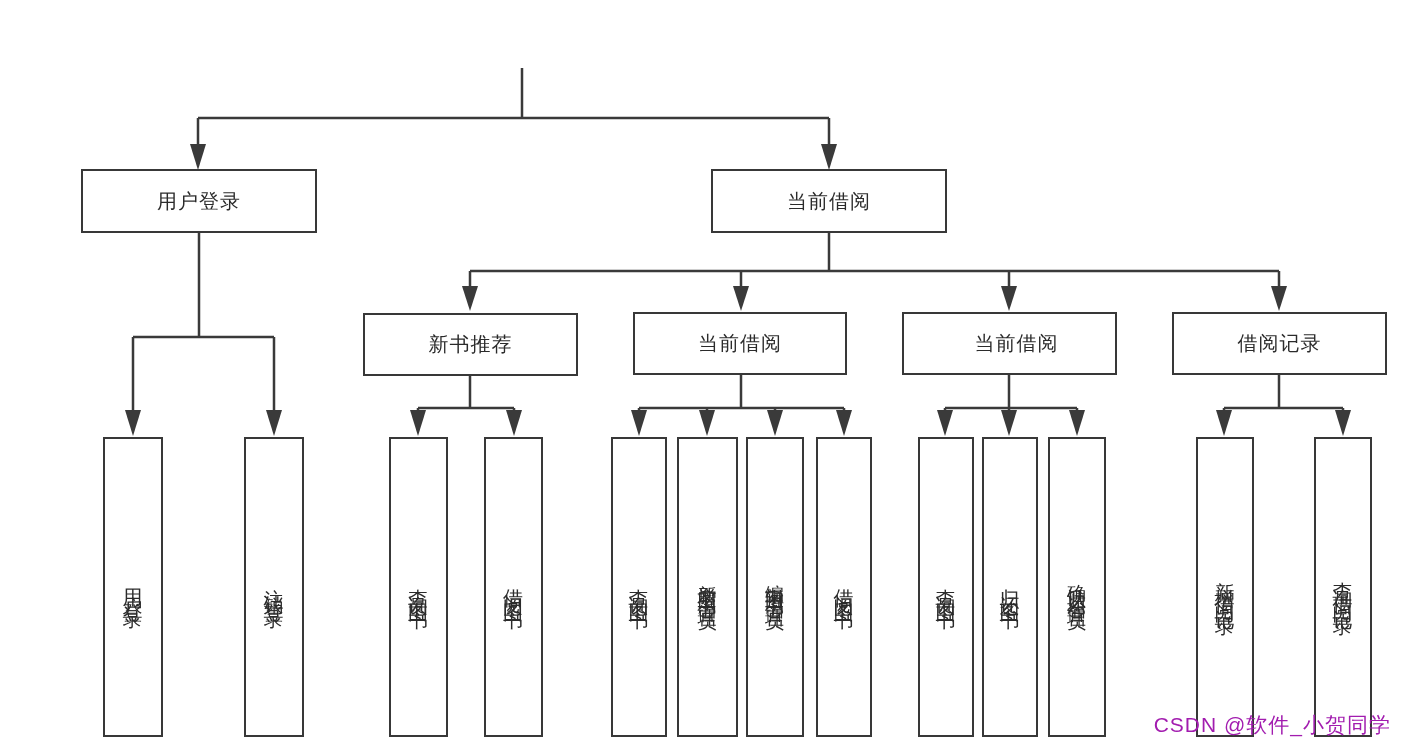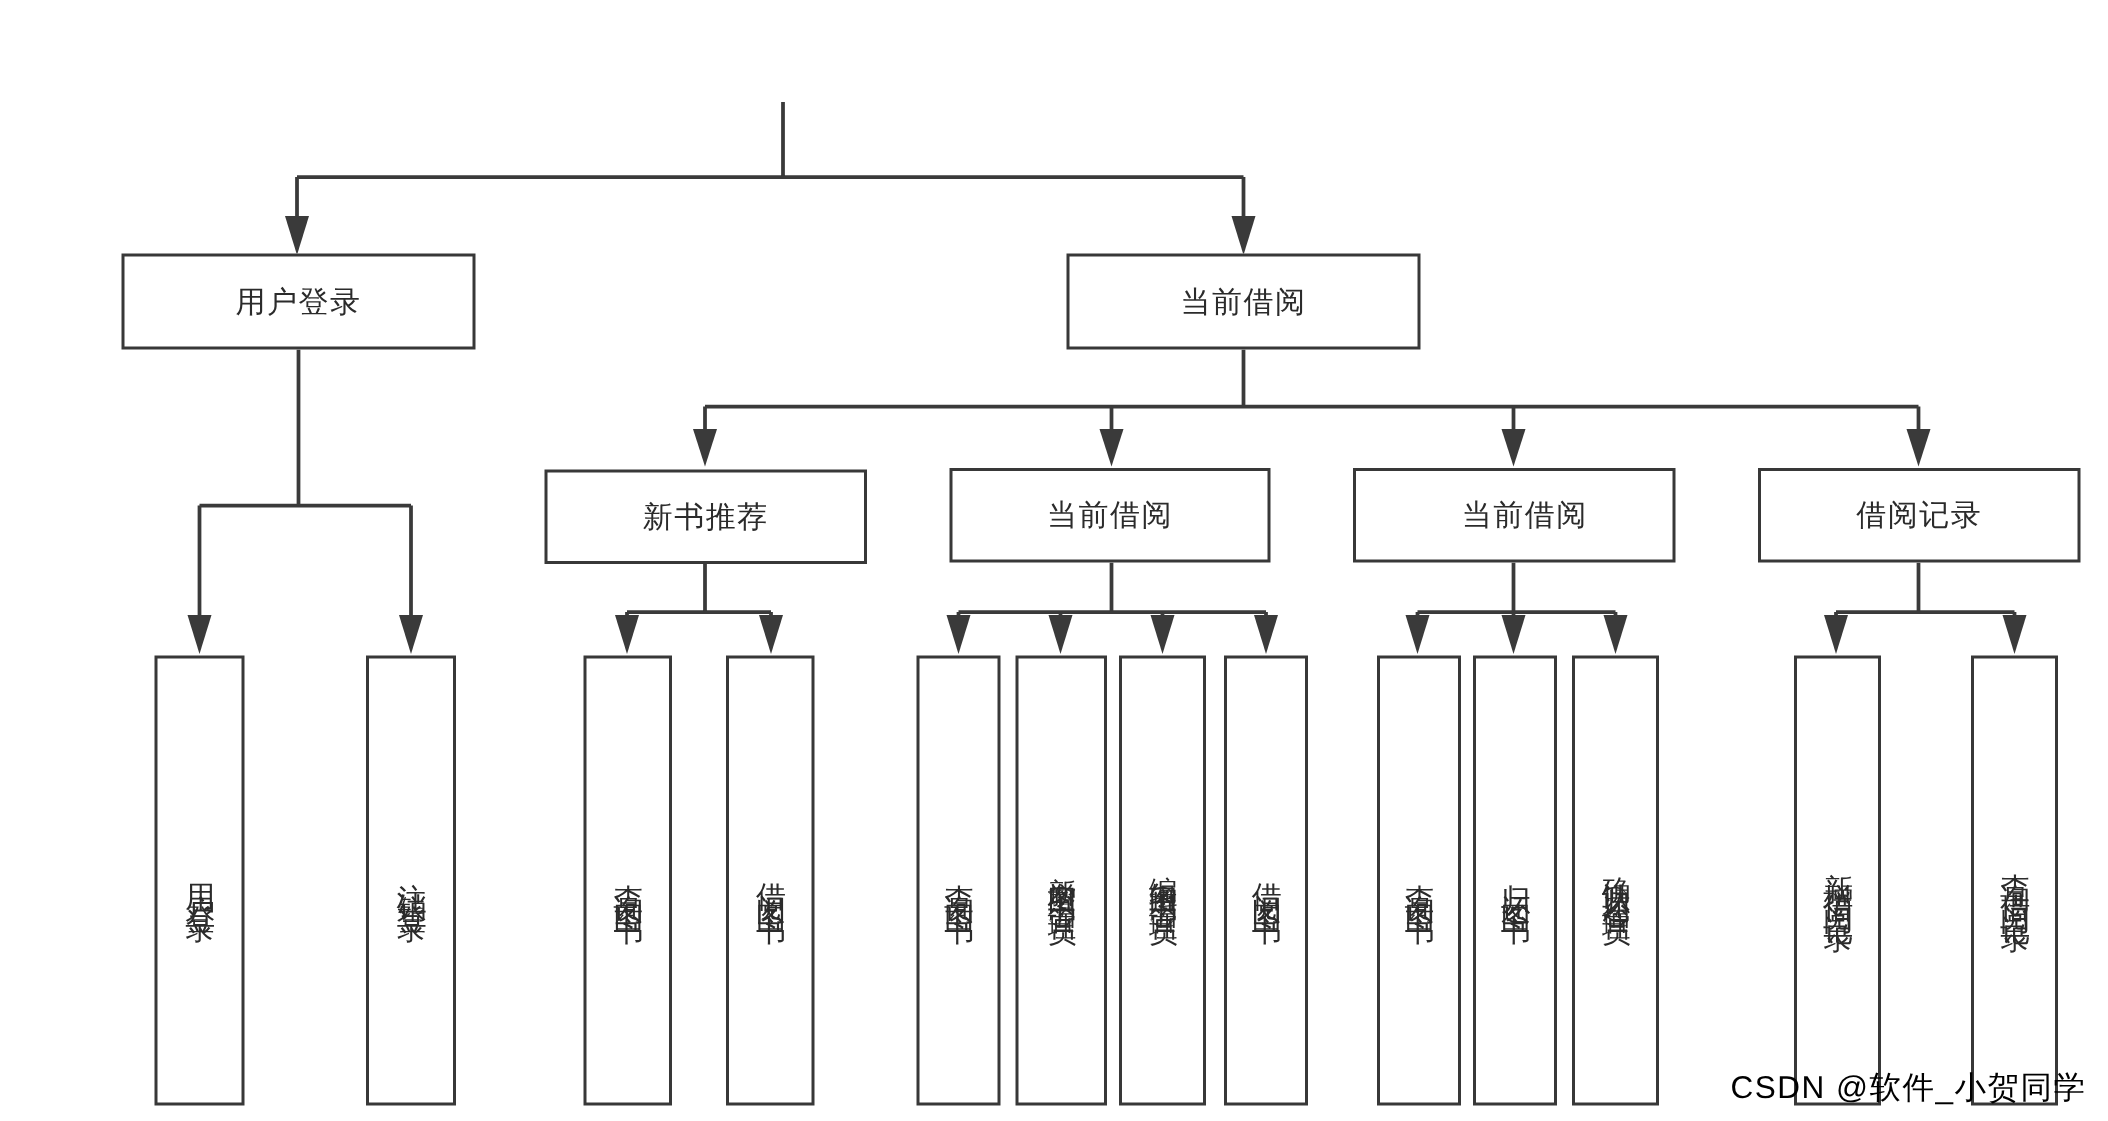--- a/index.html
+++ b/index.html
@@ -39,21 +39,21 @@
     color: #2b2b2b;
     font-size: 20px;
     letter-spacing: 7px;
     line-height: 1;
   }
   .vtext.long { letter-spacing: 4px; font-size: 19px; }
   .watermark {
     position: absolute;
     right: 14px;
     bottom: 8px;
-    color: #000000;
+    color: #a21caf;
     font-size: 21px;
     letter-spacing: 1px;
     white-space: nowrap;
   }
   path.edge {
     stroke: #3a3a3a;
     stroke-width: 2.5;
     fill: none;
   }
   polygon.arrow { fill: #3a3a3a; }

